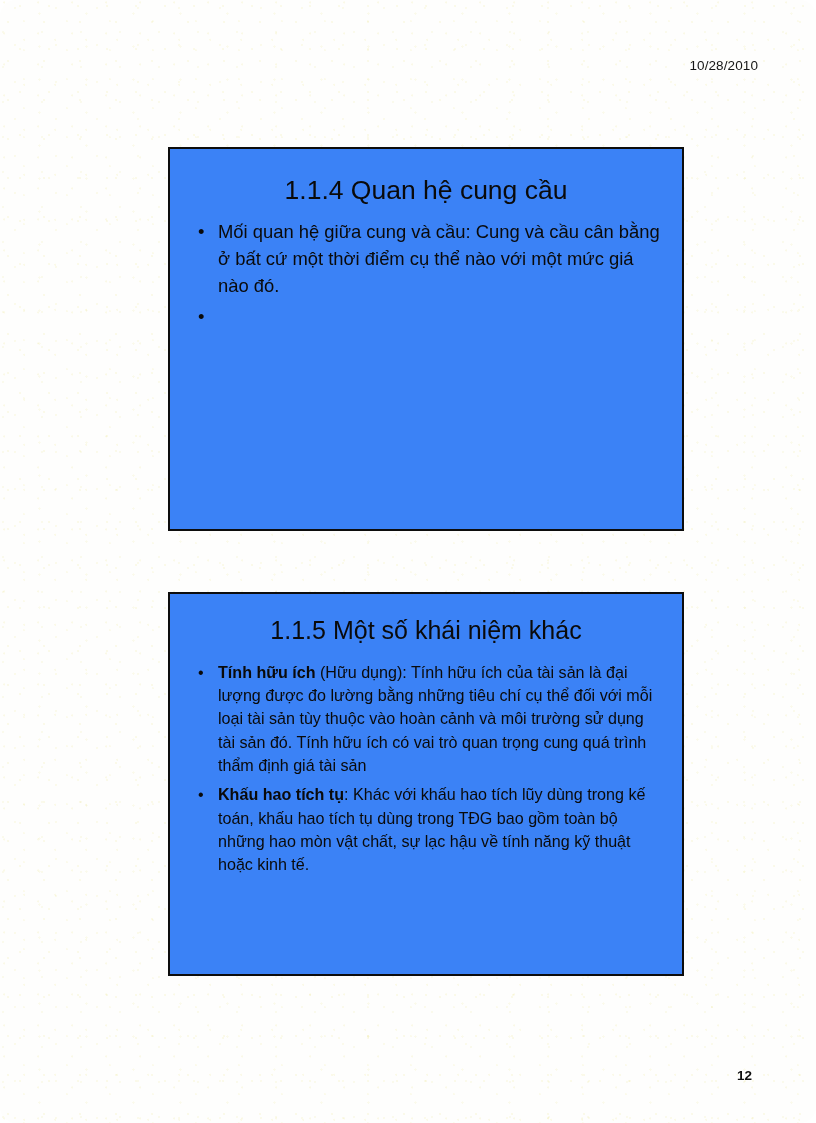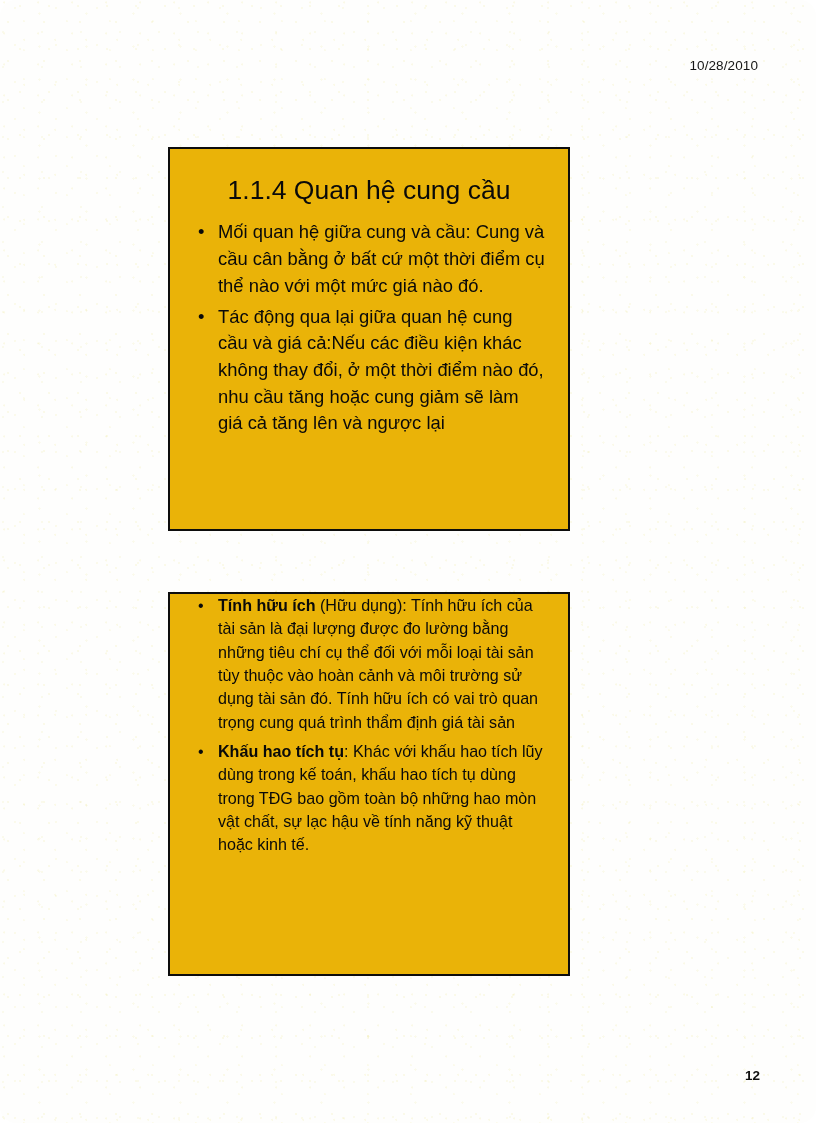--- a/index.html
+++ b/index.html
@@ -47,33 +47,33 @@
     right: 58px;
     font-size: 13.5px;
     letter-spacing: 0.1px;
     color: #161616;
     white-space: nowrap;
   }
 
   .page-number {
     position: absolute;
     bottom: 40px;
-    right: 56px;
+    right: 64px;
     font-size: 13.5px;
     font-weight: bold;
     color: #101010;
   }
 
   .slide {
     position: absolute;
     left: 168px;
-    width: 402px;
+    width: 516px;
     box-sizing: border-box;
     border: 2.5px solid #0d0d0d;
-    background: #eab308;
+    background: #3b82f6;
     padding: 0;
   }
 
   #slide-1 {
     top: 147px;
     height: 384px;
   }
 
   #slide-2 {
     top: 592px;
@@ -144,26 +144,26 @@
 
   <div class="slide" id="slide-1">
     <div class="slide-title">1.1.4 Quan hệ cung cầu</div>
     <ul class="bullet-list">
       <li class="bullet-item">
         <span class="dot">•</span>
         <span>Mối quan hệ giữa cung và cầu: Cung và cầu cân bằng ở bất cứ một thời điểm cụ thể nào với một mức giá nào đó.</span>
       </li>
       <li class="bullet-item">
         <span class="dot">•</span>
-        <span>Tác động qua lại giữa quan hệ cung cầu và giá cả:Nếu các điều kiện khác không thay đổi, ở một thời điểm nào đó, nhu cầu tăng hoặc cung giảm sẽ làm giá cả tăng lên và ngược lại</span>
       </li>
     </ul>
   </div>
 
   <div class="slide" id="slide-2">
+    <div class="slide-title">1.1.5 Một số khái niệm khác</div>
     <ul class="bullet-list">
       <li class="bullet-item">
         <span class="dot">•</span><span class="lead">Tính hữu ích</span><span> (Hữu dụng): Tính hữu ích của tài sản là đại lượng được đo lường bằng những tiêu chí cụ thể đối với mỗi loại tài sản tùy thuộc vào hoàn cảnh và môi trường sử dụng tài sản đó. Tính hữu ích có vai trò quan trọng cung quá trình thẩm định giá tài sản</span>
       </li>
       <li class="bullet-item">
         <span class="dot">•</span><span class="lead">Khấu hao tích tụ</span><span>: Khác với khấu hao tích lũy dùng trong kế toán, khấu hao tích tụ  dùng trong TĐG bao gồm toàn bộ những hao mòn vật chất, sự lạc hậu về tính năng kỹ thuật hoặc kinh tế.</span>
       </li>
     </ul>
   </div>
 

